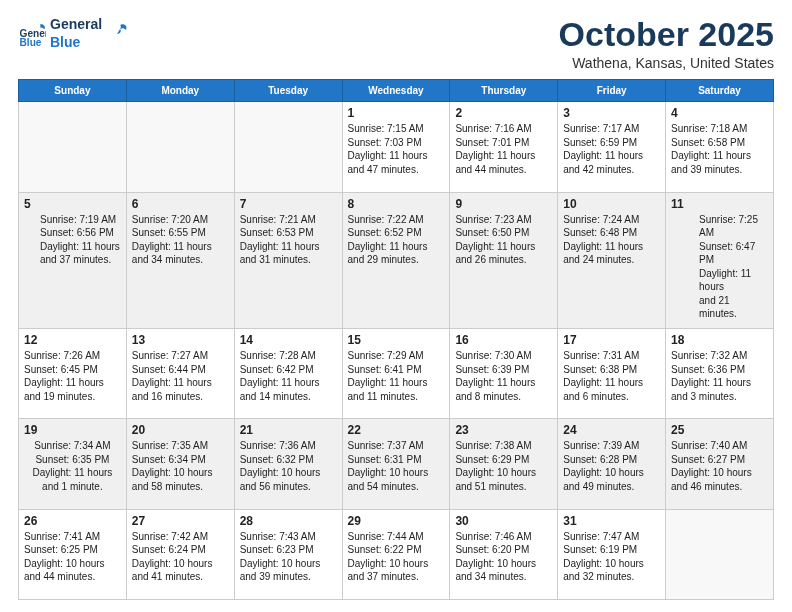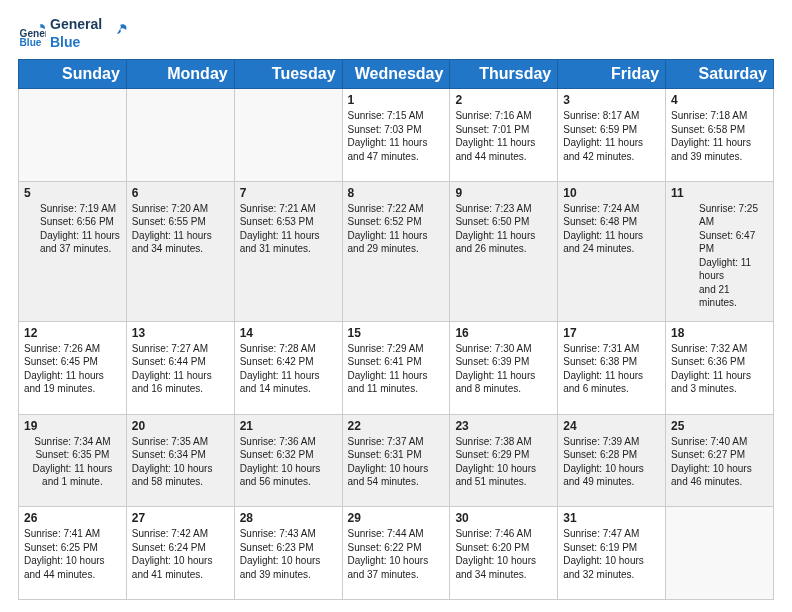--- a/index.html
+++ b/index.html
@@ -49,23 +49,23 @@
     .calendar {
       flex: 1;
       border: 1px solid #ccc;
       border-collapse: collapse;
       width: 100%;
       table-layout: fixed;
     }
     .calendar th {
       background: #2176c7;
       color: #fff;
-      text-align: right;
+      text-align: center;
       padding: 5px 6px;
-      font-size: 16px;
+      font-size: 10px;
       font-weight: bold;
       border: 1px solid #1a5fa0;
     }
     .calendar td {
       border: 1px solid #ccc;
       vertical-align: top;
       padding: 4px 5px;
       font-size: 10.5px;
       color: #222;
       height: 88px;
@@ -99,20 +99,24 @@
         <path d="M28 6 C32 4 36 8 34 12 C32 10 30 9 28 10 C30 7 28 6 28 6Z" fill="#2176c7"></path>
       </svg>
       <div style="line-height:1.25">
         <div style="font-size:14px;font-weight:bold;color:#1a3a5c;">General</div>
         <div style="font-size:14px;font-weight:bold;color:#2176c7;">Blue</div>
       </div>
       <svg width="24" height="22" viewBox="0 0 24 22">
         <path d="M14 2 C17 0 22 2 20 7 C18 5 16 5 14 6 C16 3 14 2 14 2Z" fill="#2176c7"></path>
         <path d="M14 6 C16 8 14 11 11 11 C12 9 13 8 14 6Z" fill="#2176c7"></path>
       </svg>
+    </div>
+    <div class="title-block">
+      <div class="month-title">October 2025</div>
+      <div class="location">Wathena, Kansas, United States</div>
     </div>
   </div>
 
   <table class="calendar">
     <thead>
       <tr>
         <th>Sunday</th>
         <th>Monday</th>
         <th>Tuesday</th>
         <th>Wednesday</th>
@@ -135,21 +139,21 @@
           </td>
           <td>
             <span class="day-num">2</span>
             <div class="cell-text" style="white-space: pre-line;">Sunrise: 7:16 AM
 Sunset: 7:01 PM
 Daylight: 11 hours
 and 44 minutes.</div>
           </td>
           <td>
             <span class="day-num">3</span>
-            <div class="cell-text" style="white-space: pre-line;">Sunrise: 8:17 AM
+            <div class="cell-text" style="white-space: pre-line;">Sunrise: 7:17 AM
 Sunset: 6:59 PM
 Daylight: 11 hours
 and 42 minutes.</div>
           </td>
           <td>
             <span class="day-num">4</span>
             <div class="cell-text" style="white-space: pre-line;">Sunrise: 7:18 AM
 Sunset: 6:58 PM
 Daylight: 11 hours
 and 39 minutes.</div>

